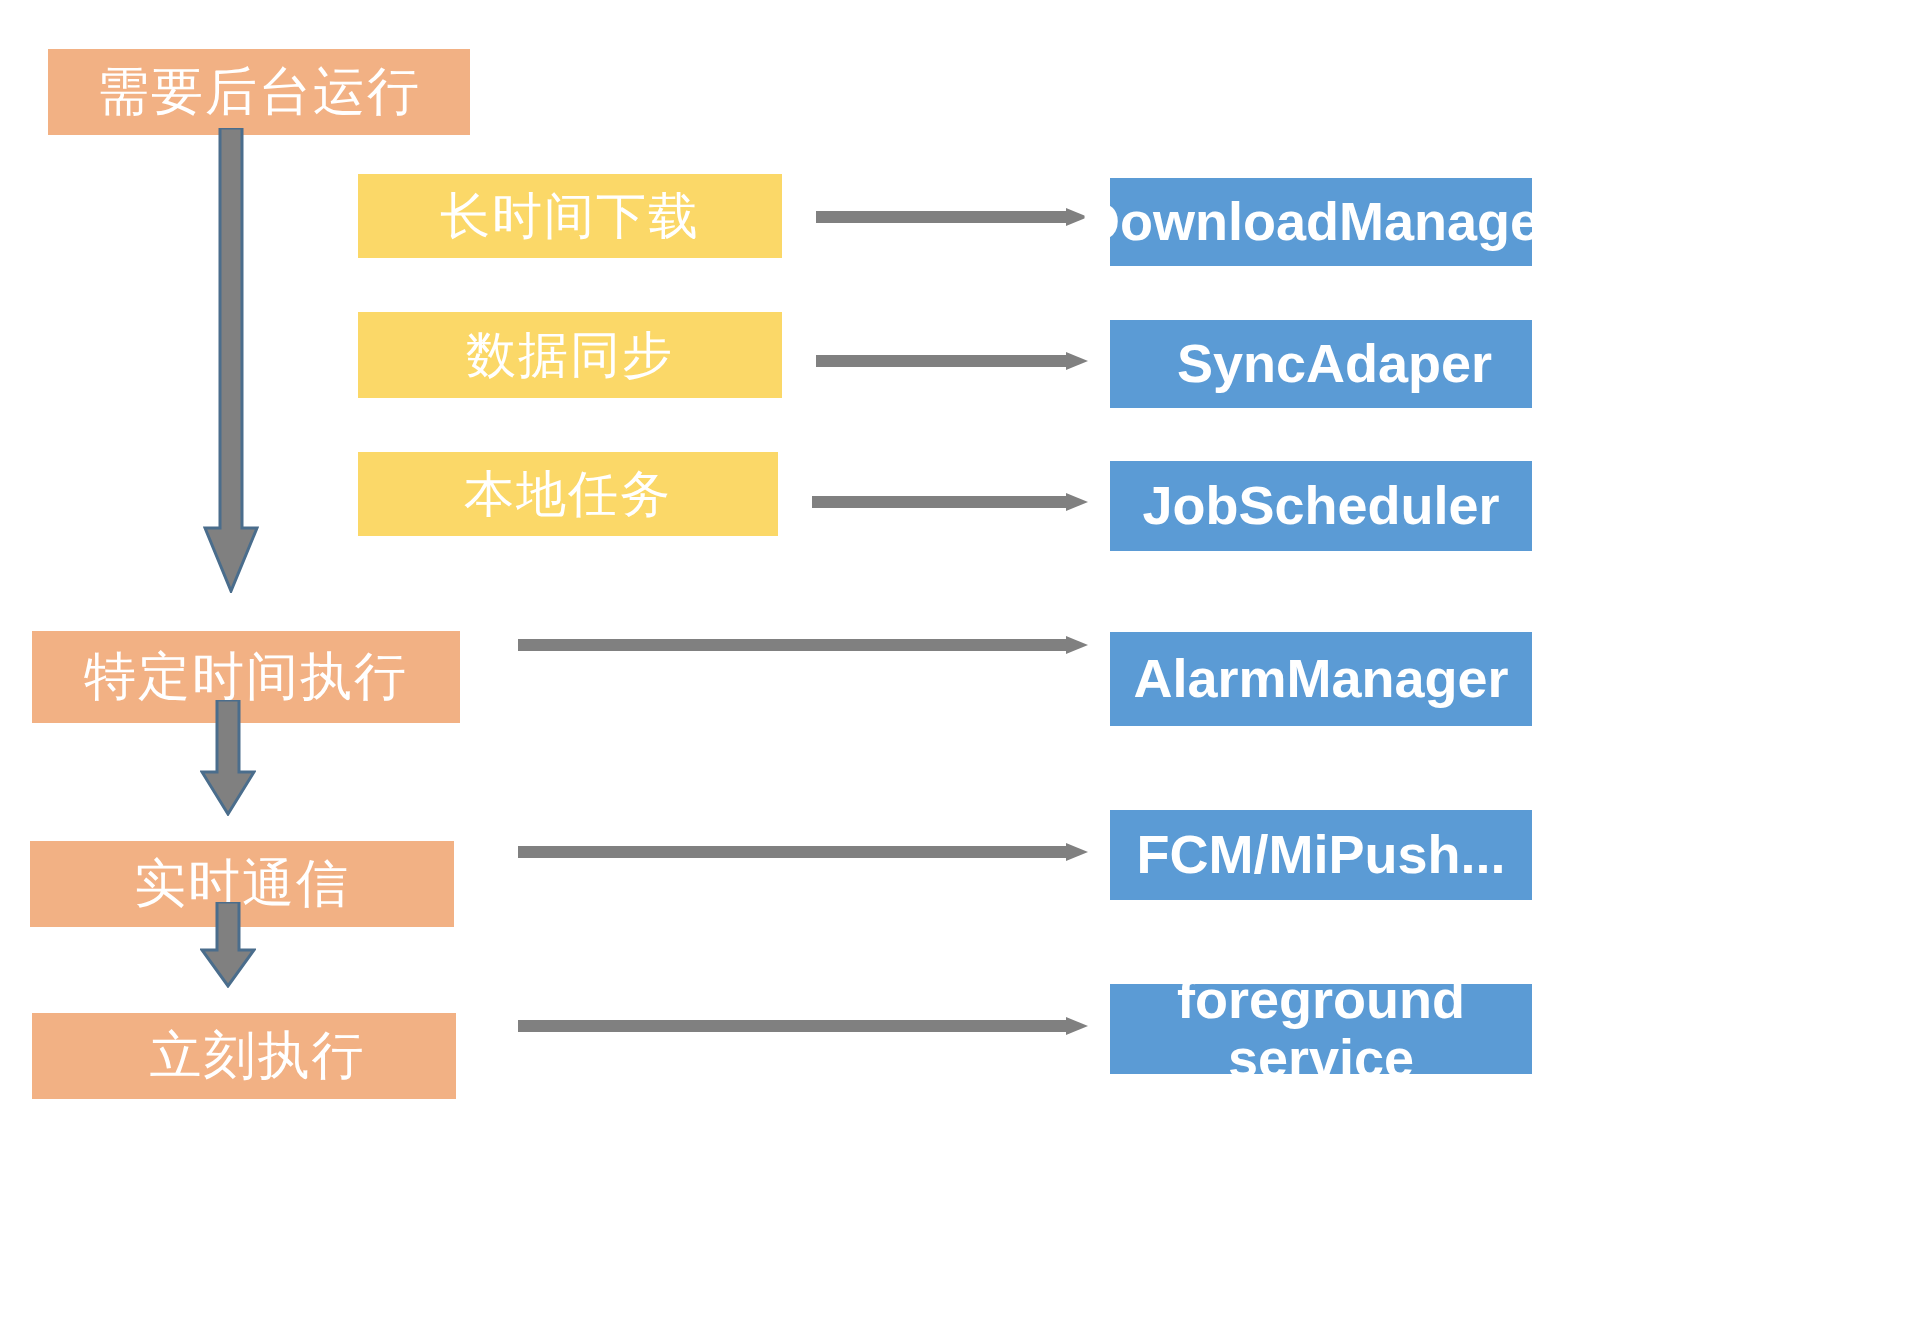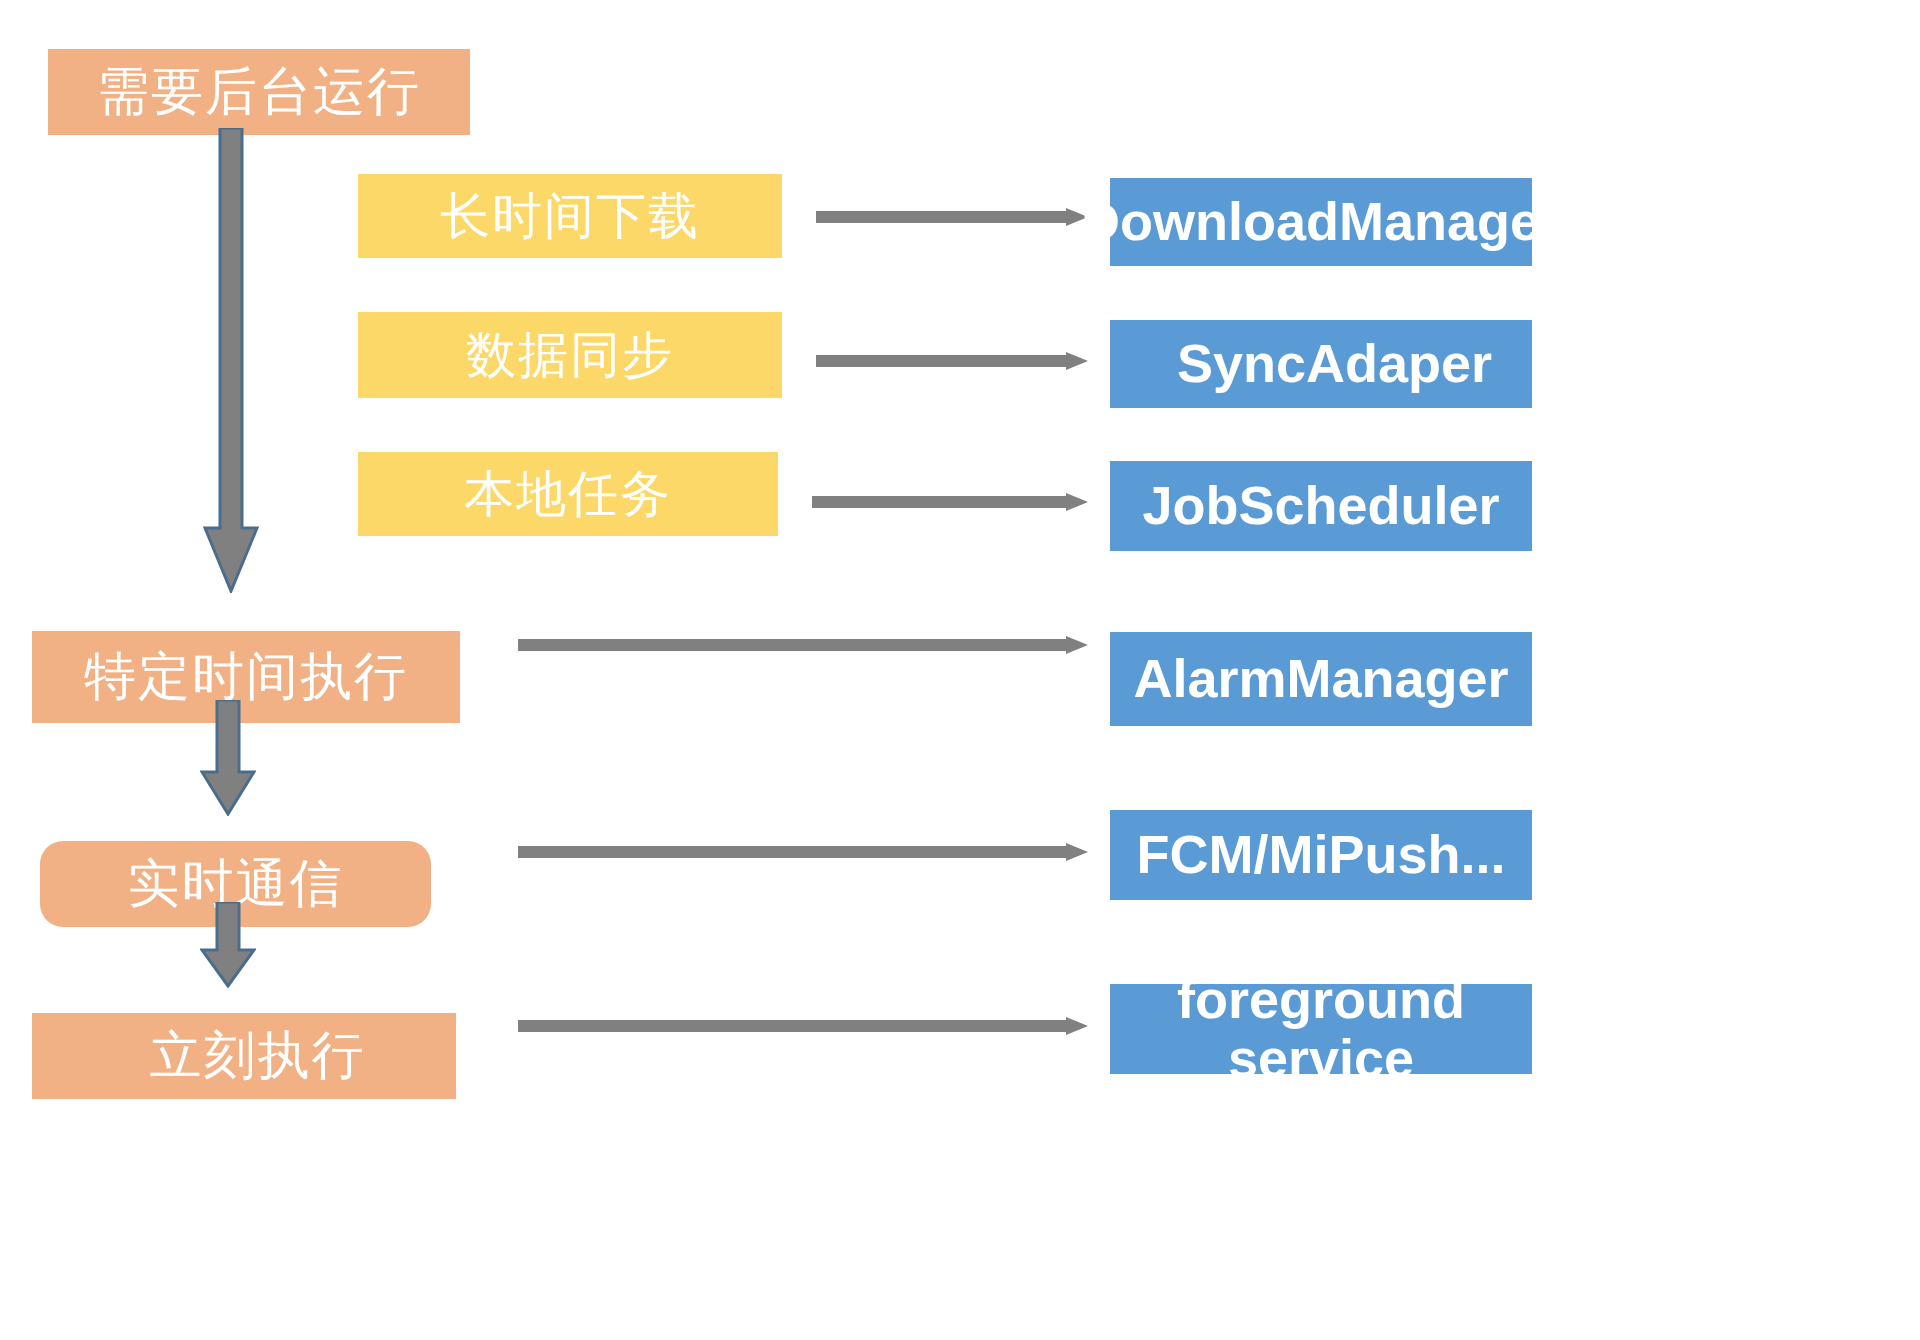--- a/index.html
+++ b/index.html
@@ -96,21 +96,21 @@
   <div class="box box-orange" style="left:32px; top:604px; width:428px; height:92px;">
     <span>特定时间执行</span>
   </div>
 
   <div class="varrow" style="left:200px; top:700px;">
     <svg width="56" height="116" viewBox="0 0 56 116">
       <polygon points="17,0 39,0 39,72 54,72 28,114 2,72 17,72" fill="#808080" stroke="#4A6D8C" stroke-width="3"></polygon>
     </svg>
   </div>
 
-  <div class="box box-orange" style="left:40px; top:814px; width:391px; height:86px;border-radius:23px;">
+  <div class="box box-orange" style="left:30px; top:814px; width:424px; height:86px;">
     <span>实时通信</span>
   </div>
 
   <div class="varrow" style="left:200px; top:902px;">
     <svg width="56" height="86" viewBox="0 0 56 86">
       <polygon points="17,0 39,0 39,48 54,48 28,84 2,48 17,48" fill="#808080" stroke="#4A6D8C" stroke-width="3"></polygon>
     </svg>
   </div>
 
   <div class="box box-orange" style="left:32px; top:986px; width:424px; height:86px;padding-left:27px;">

